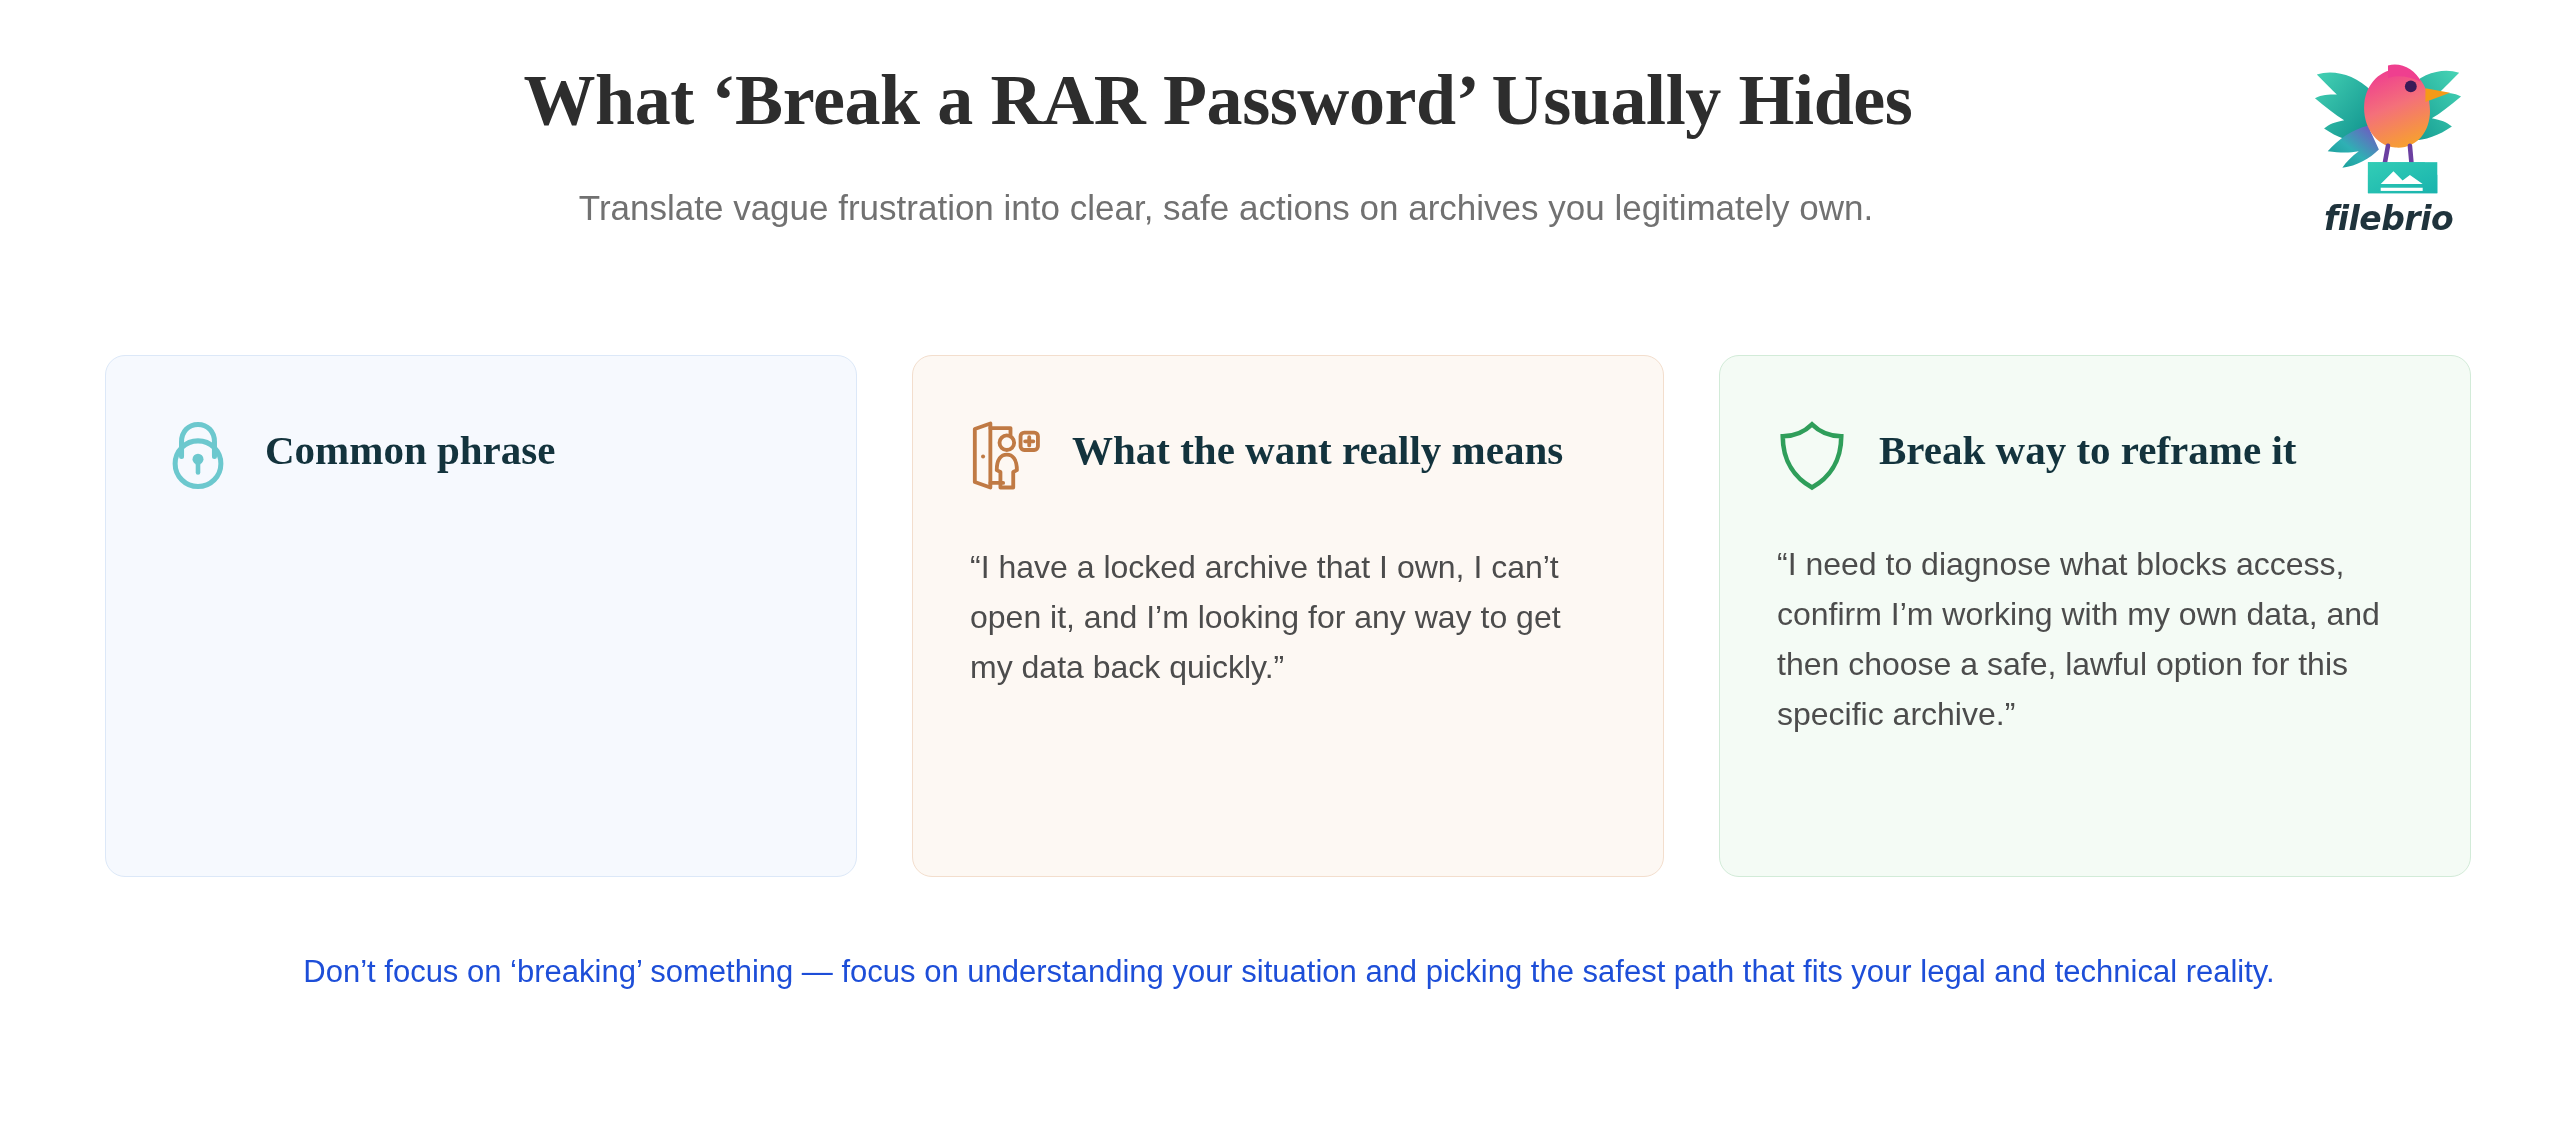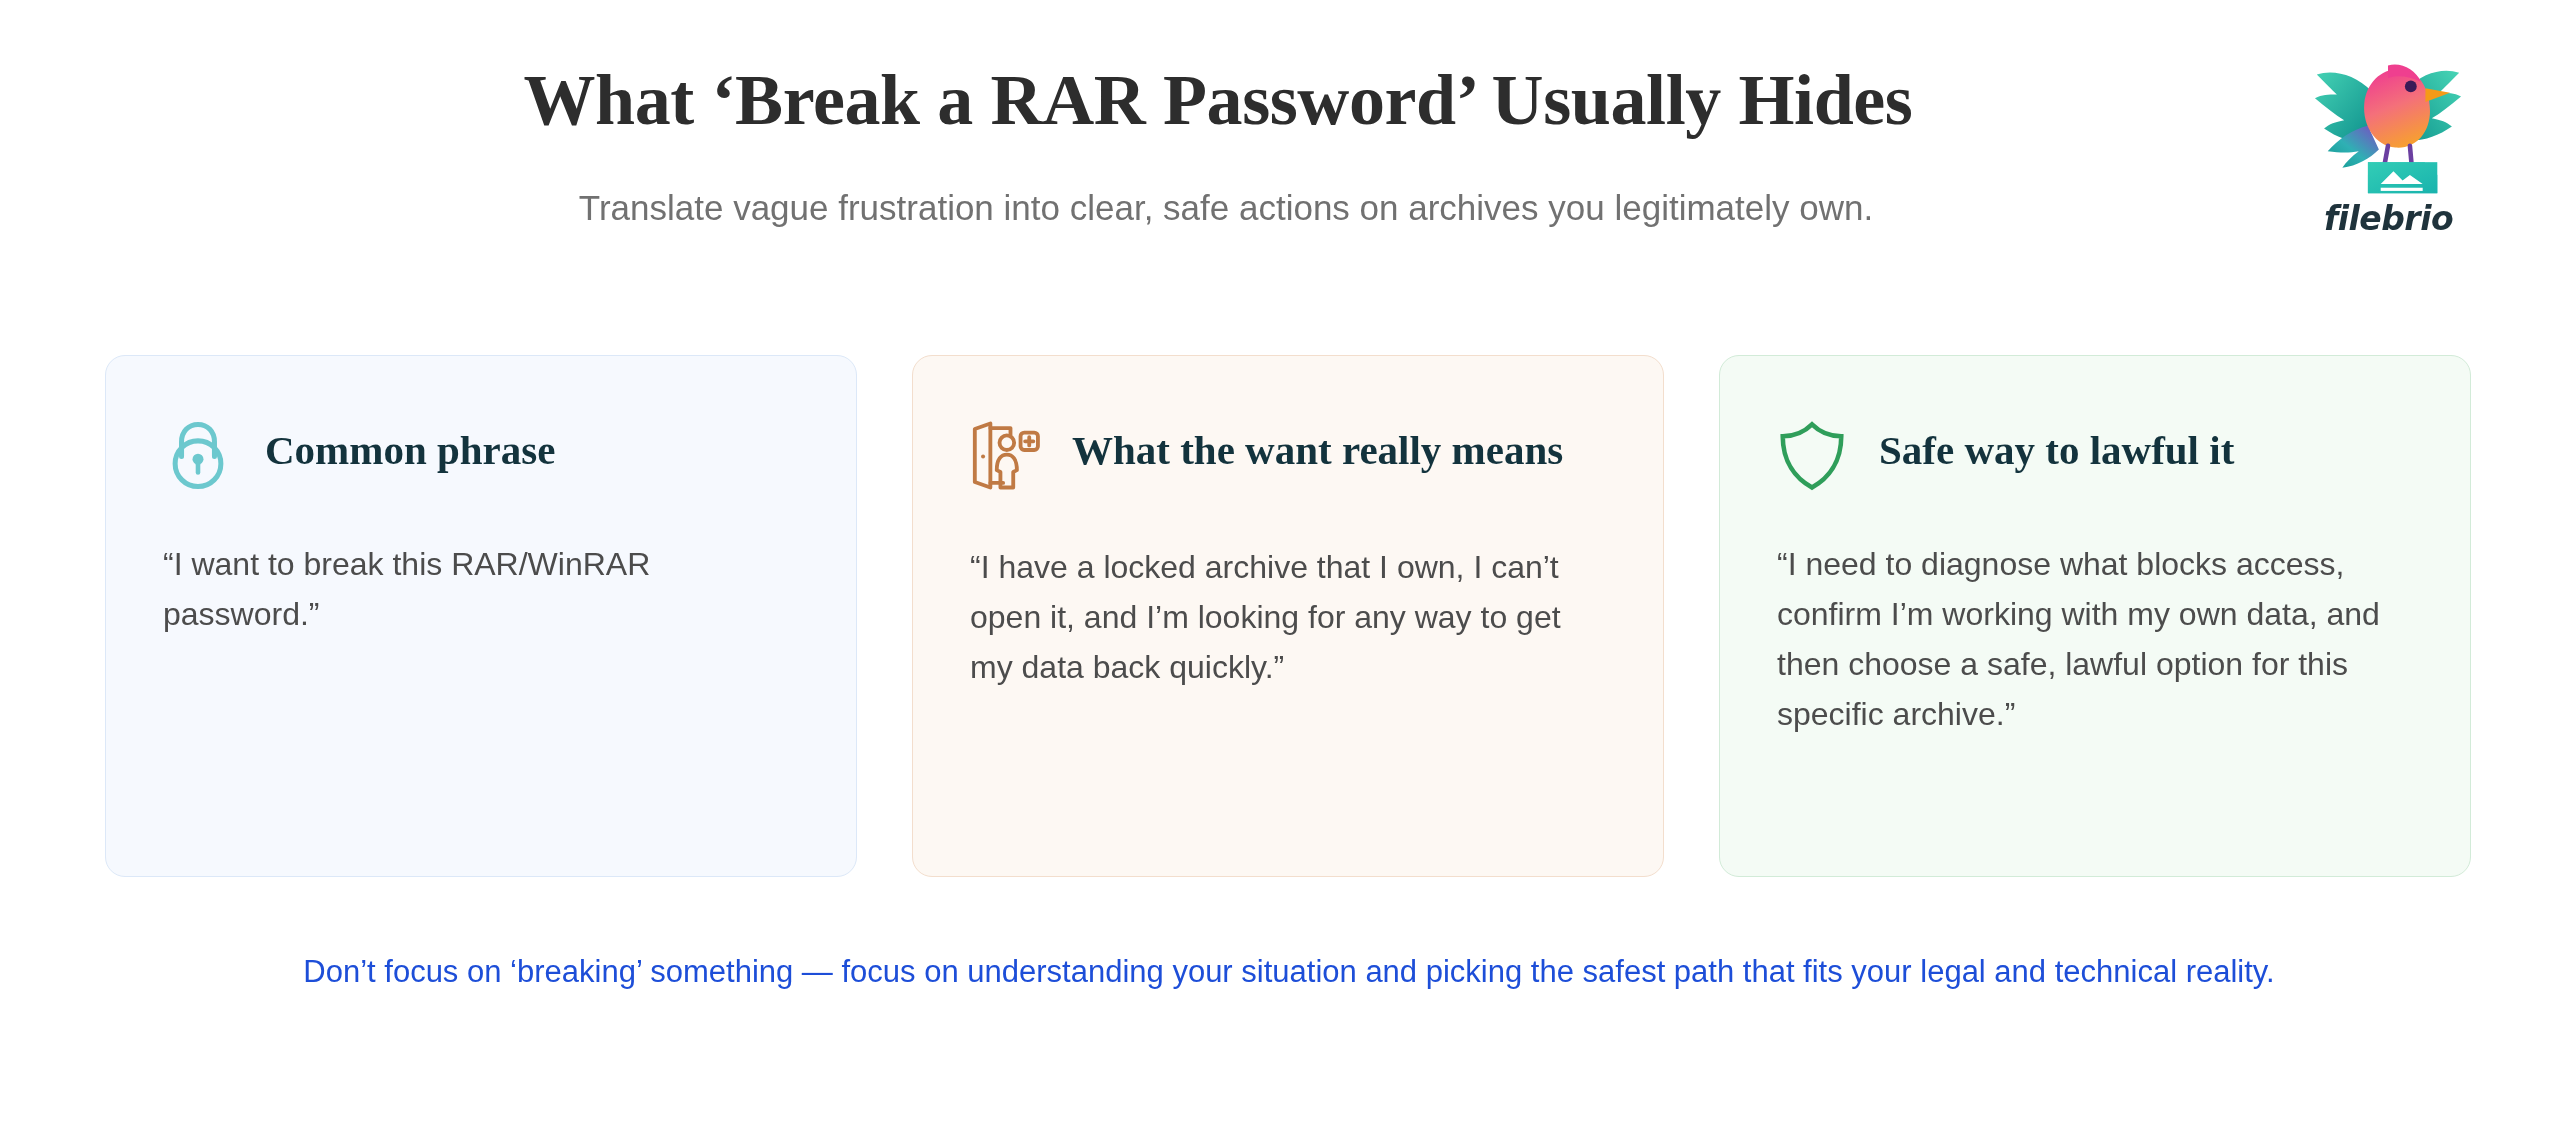--- a/index.html
+++ b/index.html
@@ -229,21 +229,20 @@
         <div class="card-icon">
           <svg viewBox="0 0 76 82" xmlns="http://www.w3.org/2000/svg">
             <path d="M20 42 L20 26 C20 15 27.5 7 38 7 C48.5 7 56 15 56 26 L56 42" fill="none" stroke="#6cc8ce" stroke-width="5.5" stroke-linecap="round"></path>
             <circle cx="38" cy="50" r="25" fill="none" stroke="#6cc8ce" stroke-width="5.5"></circle>
             <circle cx="38" cy="45" r="6" fill="#6cc8ce"></circle>
             <rect x="35.5" y="48" width="5" height="14" rx="2.5" fill="#6cc8ce"></rect>
           </svg>
         </div>
         <div class="card-title">Common phrase</div>
       </div>
-      <div class="card-body">“I want to break this RAR/WinRAR password.”</div>
     </div>
 
     <div class="card card-orange">
       <div class="card-head">
         <div class="card-icon">
           <svg viewBox="0 0 76 82" xmlns="http://www.w3.org/2000/svg">
             <g fill="none" stroke="#c07a44" stroke-width="4.2" stroke-linejoin="round" stroke-linecap="round">
               <path d="M5 12 L22 6 L22 76 L5 70 Z"></path>
               <path d="M22 11 L44 11 L44 19"></path>
               <path d="M22 71 L36 71"></path>
@@ -260,21 +259,21 @@
       <div class="card-body">“I have a locked archive that I own, I can’t open it, and I’m looking for any way to get my data back quickly.”</div>
     </div>
 
     <div class="card card-green">
       <div class="card-head">
         <div class="card-icon">
           <svg viewBox="0 0 76 82" xmlns="http://www.w3.org/2000/svg">
             <path d="M6 20 C18 20 30 15 38 7 C46 15 58 20 70 20 C70 48 56 66 38 76 C20 66 6 48 6 20 Z" fill="none" stroke="#2f9e5a" stroke-width="5"></path>
           </svg>
         </div>
-        <div class="card-title">Safe way to lawful it</div>
+        <div class="card-title">Break way to reframe it</div>
       </div>
       <div class="card-body">“I need to diagnose what blocks access, confirm I’m working with my own data, and then choose a safe, lawful option for this specific archive.”</div>
     </div>
 
   </div>
 
   <div class="footer">Don’t focus on ‘breaking’ something — focus on understanding your situation and picking the safest path that fits your legal and technical reality.</div>
 
 </div>
 

